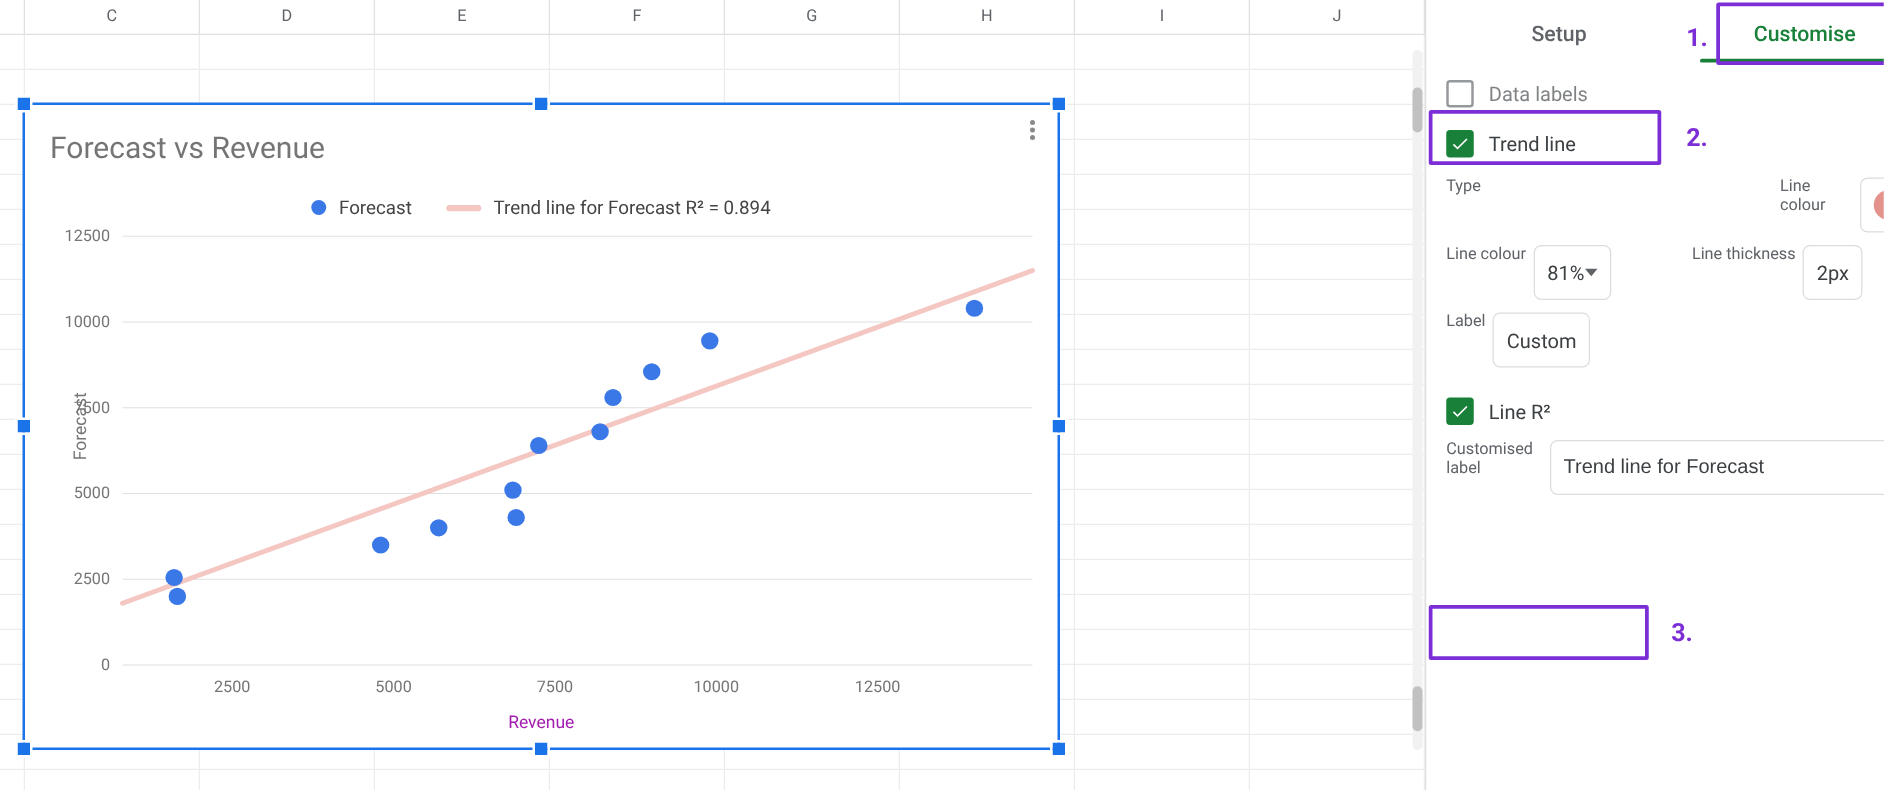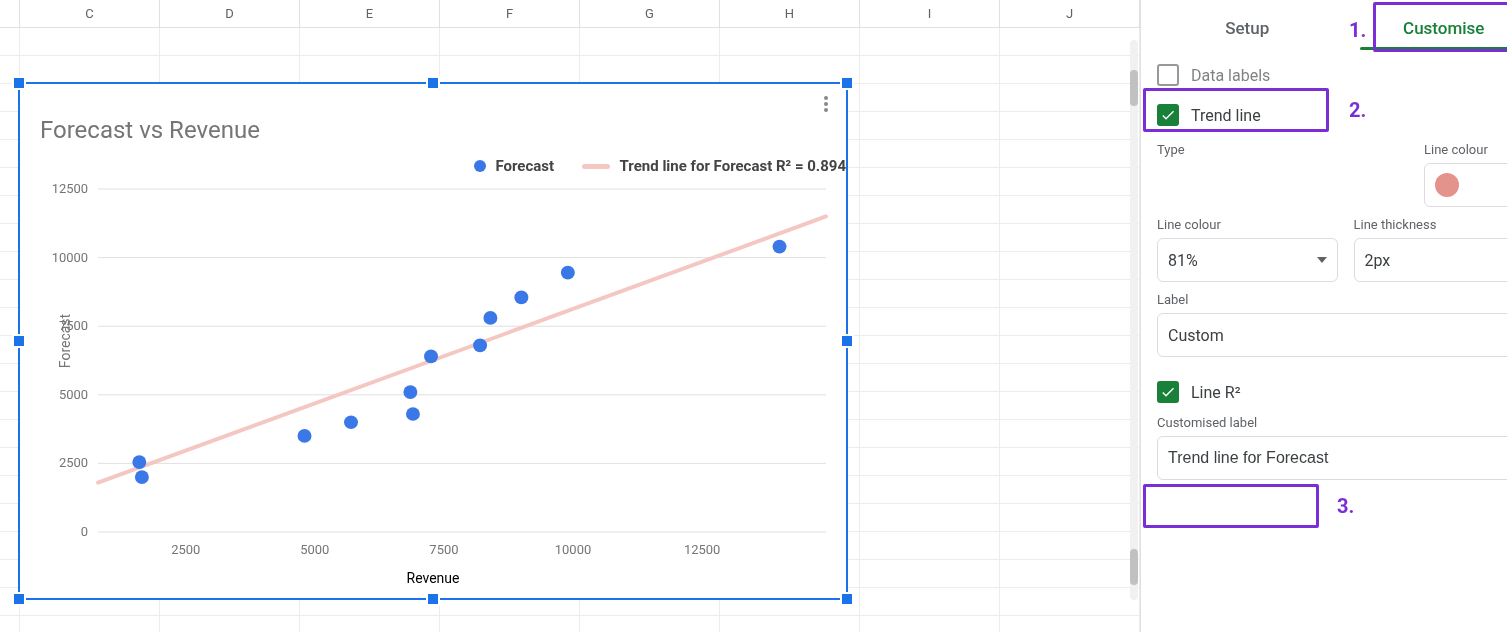--- a/index.html
+++ b/index.html
@@ -53,26 +53,26 @@
   .h-ne { right:-6px; top:-6px; } .h-e { right:-6px; top:50%; margin-top:-5px; }
   .h-se { right:-6px; bottom:-6px; } .h-s { left:50%; margin-left:-5px; bottom:-6px; }
   .h-sw { left:-6px; bottom:-6px; } .h-w { left:-6px; top:50%; margin-top:-5px; }
   .chart-menu {
     position:absolute; right:8px; top:8px; width:24px; height:24px;
     display:flex; flex-direction:column; align-items:center; justify-content:center;
     gap:2px; cursor:pointer;
   }
   .chart-menu span { width:4px; height:4px; background:#88898c; border-radius:50%; }
   .chart-title {
-    position:absolute; left:20px; top:32px;
+    position:absolute; left:20px; top:20px;
     font-size:24px; font-weight:400; color:#757575;
   }
   .legend {
-    position:absolute; top:72px; left:0; right:0; text-align:right;
-    font-size:15px; color:#444; font-weight:700;
+    position:absolute; top:72px; left:0; right:0; text-align:center;
+    font-size:15px; color:#444; font-weight:400;
   }
   .lg-dot {
     display:inline-block; width:12px; height:12px; border-radius:50%;
     background:#3b78e7; vertical-align:middle; margin-right:6px;
   }
   .lg-line {
     display:inline-block; width:28px; height:5px; border-radius:3px;
     background:#f4c7c3; vertical-align:middle; margin:0 6px 0 24px;
   }
   .lg-series { vertical-align:middle; }
@@ -81,21 +81,21 @@
   }
   .plot svg { width:100%; height:100%; overflow:visible; }
   .gridline { stroke:#e0e0e0; stroke-width:1; }
   .axis-text { font-size:13px; fill:#757575; }
   .y-label {
     position:absolute; left:18px; top:50%; transform:translateY(-50%) rotate(-90deg);
     transform-origin:center; font-size:14px; color:#757575;
   }
   .x-label {
     position:absolute; bottom:12px; left:0; right:0; text-align:center;
-    font-size:14px; color:#000000;
+    font-size:14px; color:#a21caf;
   }
   .point { fill:#3b78e7; }
   .trend { stroke:#f4c7c3; stroke-width:4; stroke-linecap:round; }
 
   
   .panel {
     flex: 0 0 410px; border-left:1px solid #e0e0e0; background:#fff;
     padding: 0 12px; position:relative; font-size:15px; color:#5f6368;
   }
   .tabs { display:flex; height:56px; align-items:stretch; gap:8px; }
@@ -123,21 +123,21 @@
   }
   .row.cut-top { margin-top:2px; opacity:.65; }
   .chk {
     width:22px; height:22px; border:2px solid #5f6368; border-radius:3px;
     display:flex; align-items:center; justify-content:center; cursor:pointer;
     flex-shrink:0;
   }
   .chk.on { background:#188038; border-color:#188038; }
   .chk.on svg { width:16px; height:16px; }
   .field-group { display:flex; gap:16px; margin-top:10px; padding:0 4px; }
-  .field { flex:1; display:flex; flex-direction:column; gap:6px; }
+  .field { flex:1; display:flex; flex-direction:row; gap:6px; }
   .field.full { flex:1 1 100%; }
   .field-label { font-size:13px; color:#5f6368; }
   .select {
     height:44px; border:1px solid #dadce0; border-radius:6px;
     display:flex; align-items:center; justify-content:space-between;
     padding:0 10px; font-size:16px; color:#3c4043; cursor:pointer;
     background:#fff;
   }
   .select .tri {
     width:0; height:0; border-left:5px solid transparent;

